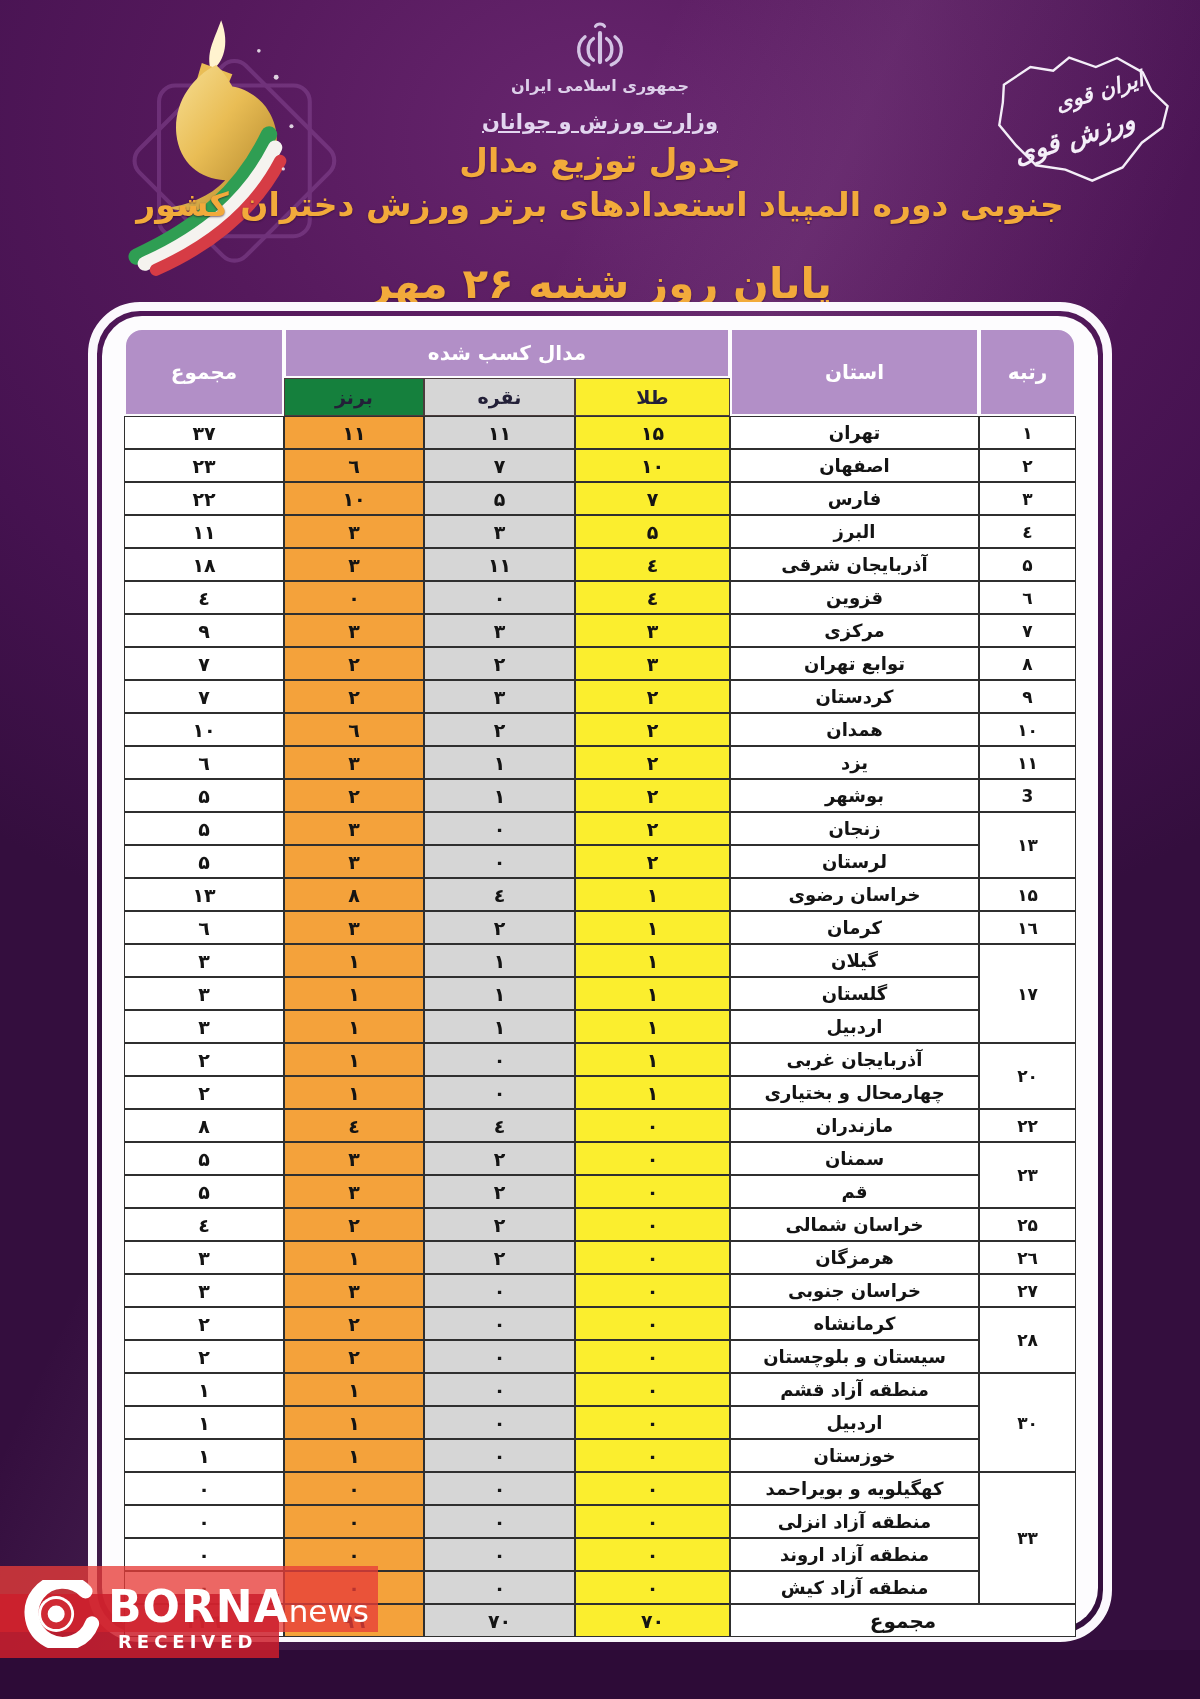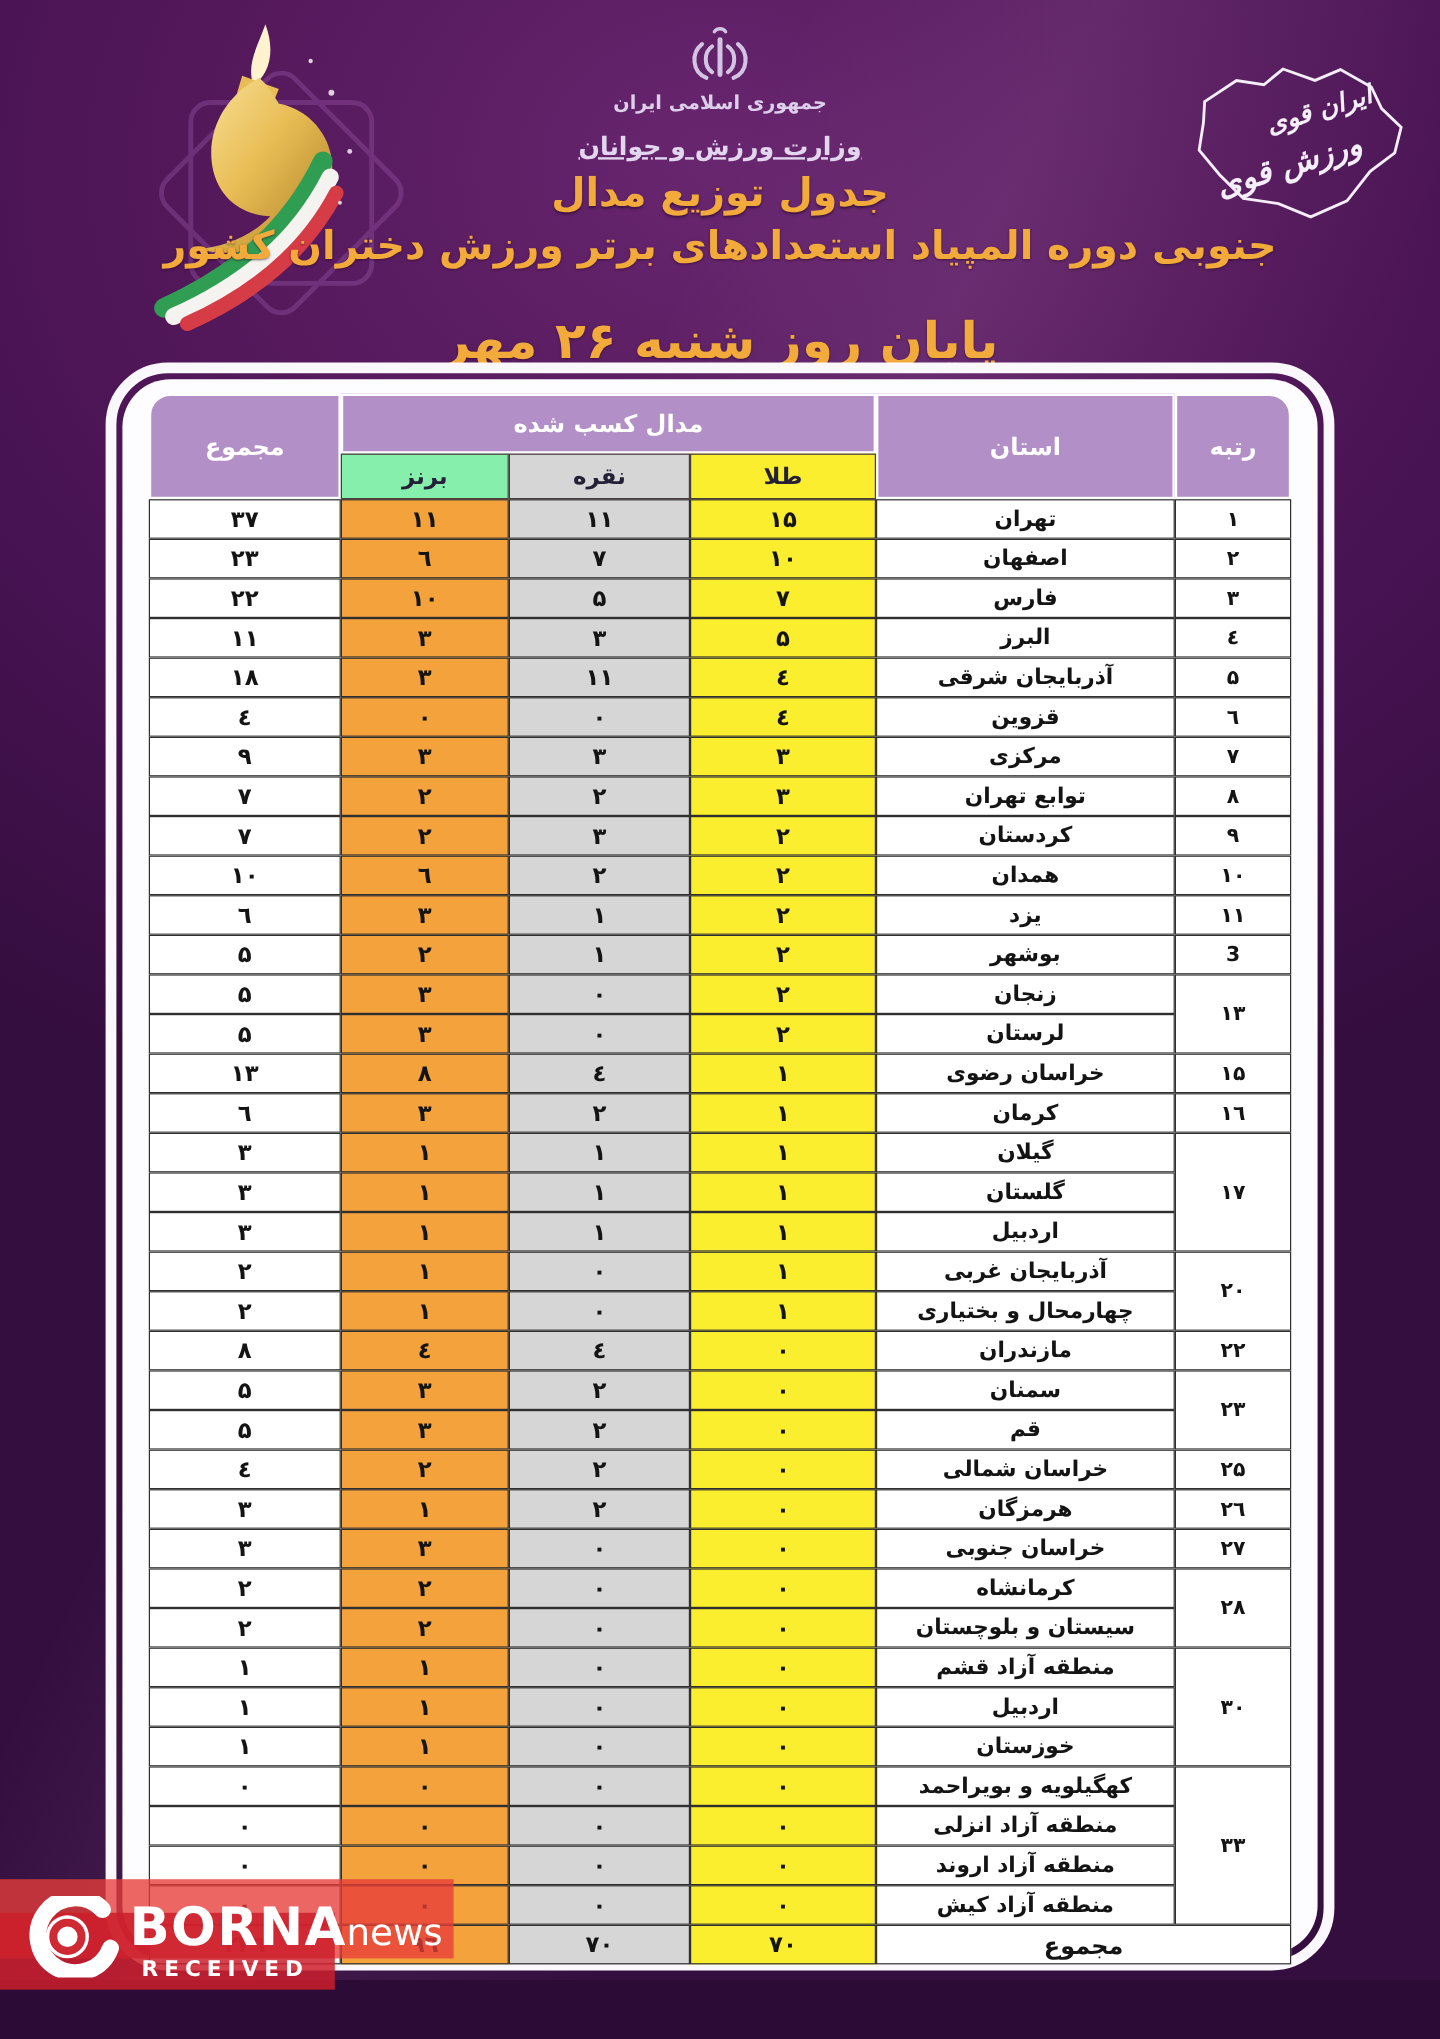--- a/index.html
+++ b/index.html
@@ -36,21 +36,21 @@
   table.medals{direction:rtl;border-collapse:separate;border-spacing:0;table-layout:fixed;
     margin:0 auto;width:952px;}
   table.medals th,table.medals td{padding:0;text-align:center;vertical-align:middle;overflow:hidden;}
   th.hd{background:#b28fc7;color:#fff;font-size:20px;font-weight:bold;
     border:2px solid #fdfcfe;}
   th.hd-rank{border-top-right-radius:18px;}
   th.hd-total{border-top-left-radius:18px;}
   tr.subhead th{font-size:19px;font-weight:bold;color:#232038;height:36px;border:1px solid #4a3c3c;}
   th.sh-gold{background:#fbee2e;}
   th.sh-silver{background:#d6d6d6;}
-  th.sh-bronze{background:#86efac;}
+  th.sh-bronze{background:#15803d;}
   thead tr.grouphead th{height:46px;}
   tbody td{height:31px;border:0.8px solid #2f2f2f;color:#141414;font-weight:bold;background:#fff;}
   td.td-rank{font-size:17px;}
   td.td-prov{font-size:18px;}
   td.td-gold{background:#fbee2e;font-size:19px;}
   td.td-silver{background:#d6d6d6;font-size:19px;}
   td.td-bronze{background:#f4a23b;font-size:19px;}
   td.td-total{font-size:19px;}
   td.td-sumlabel{font-size:20px;}
 

